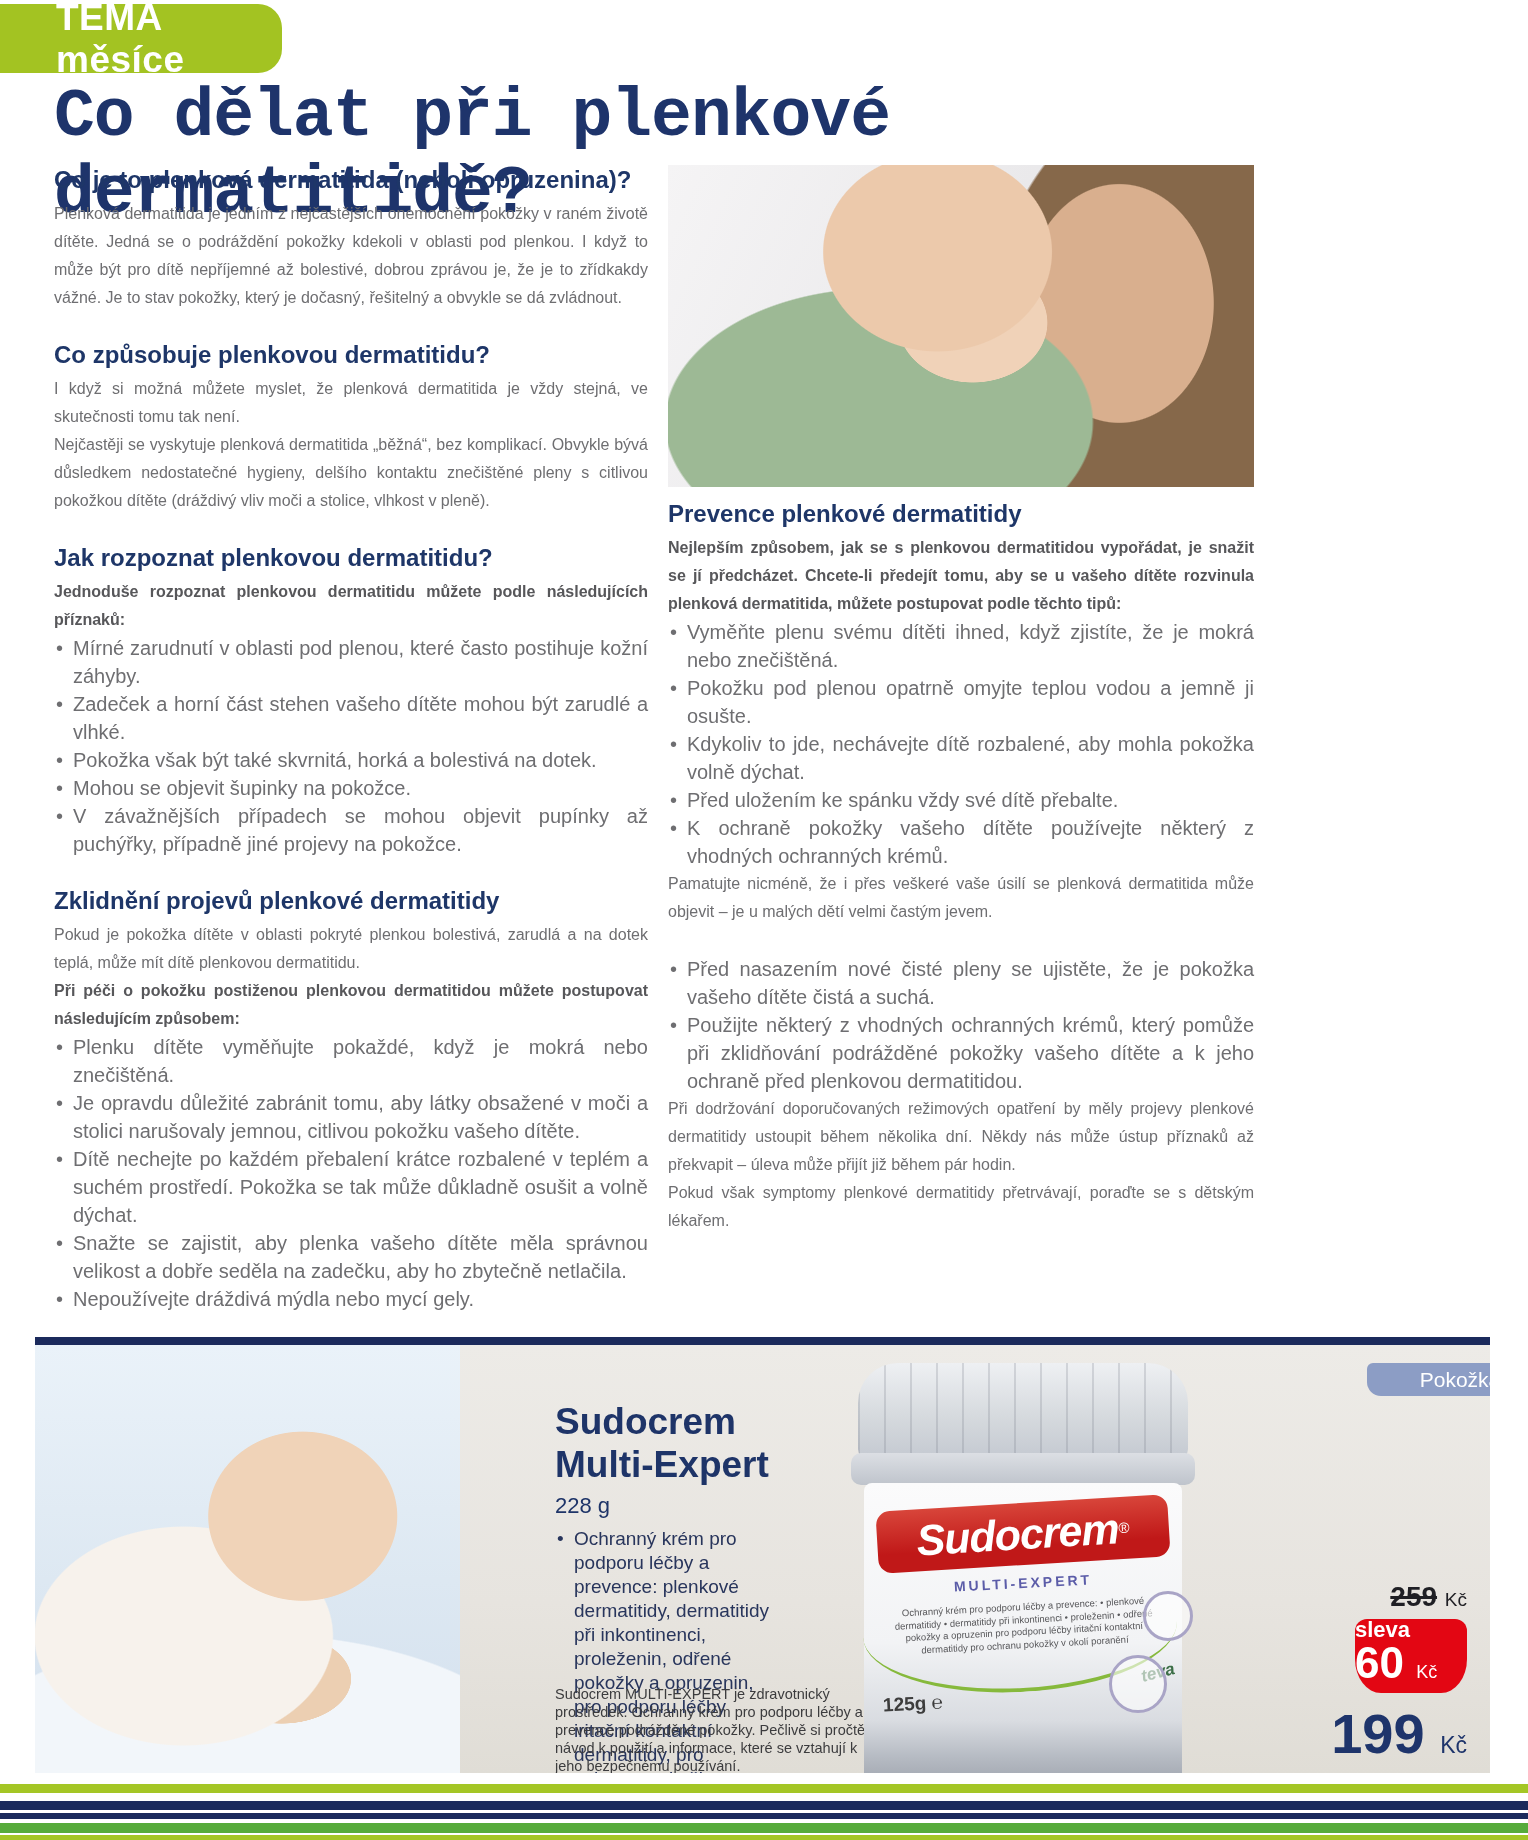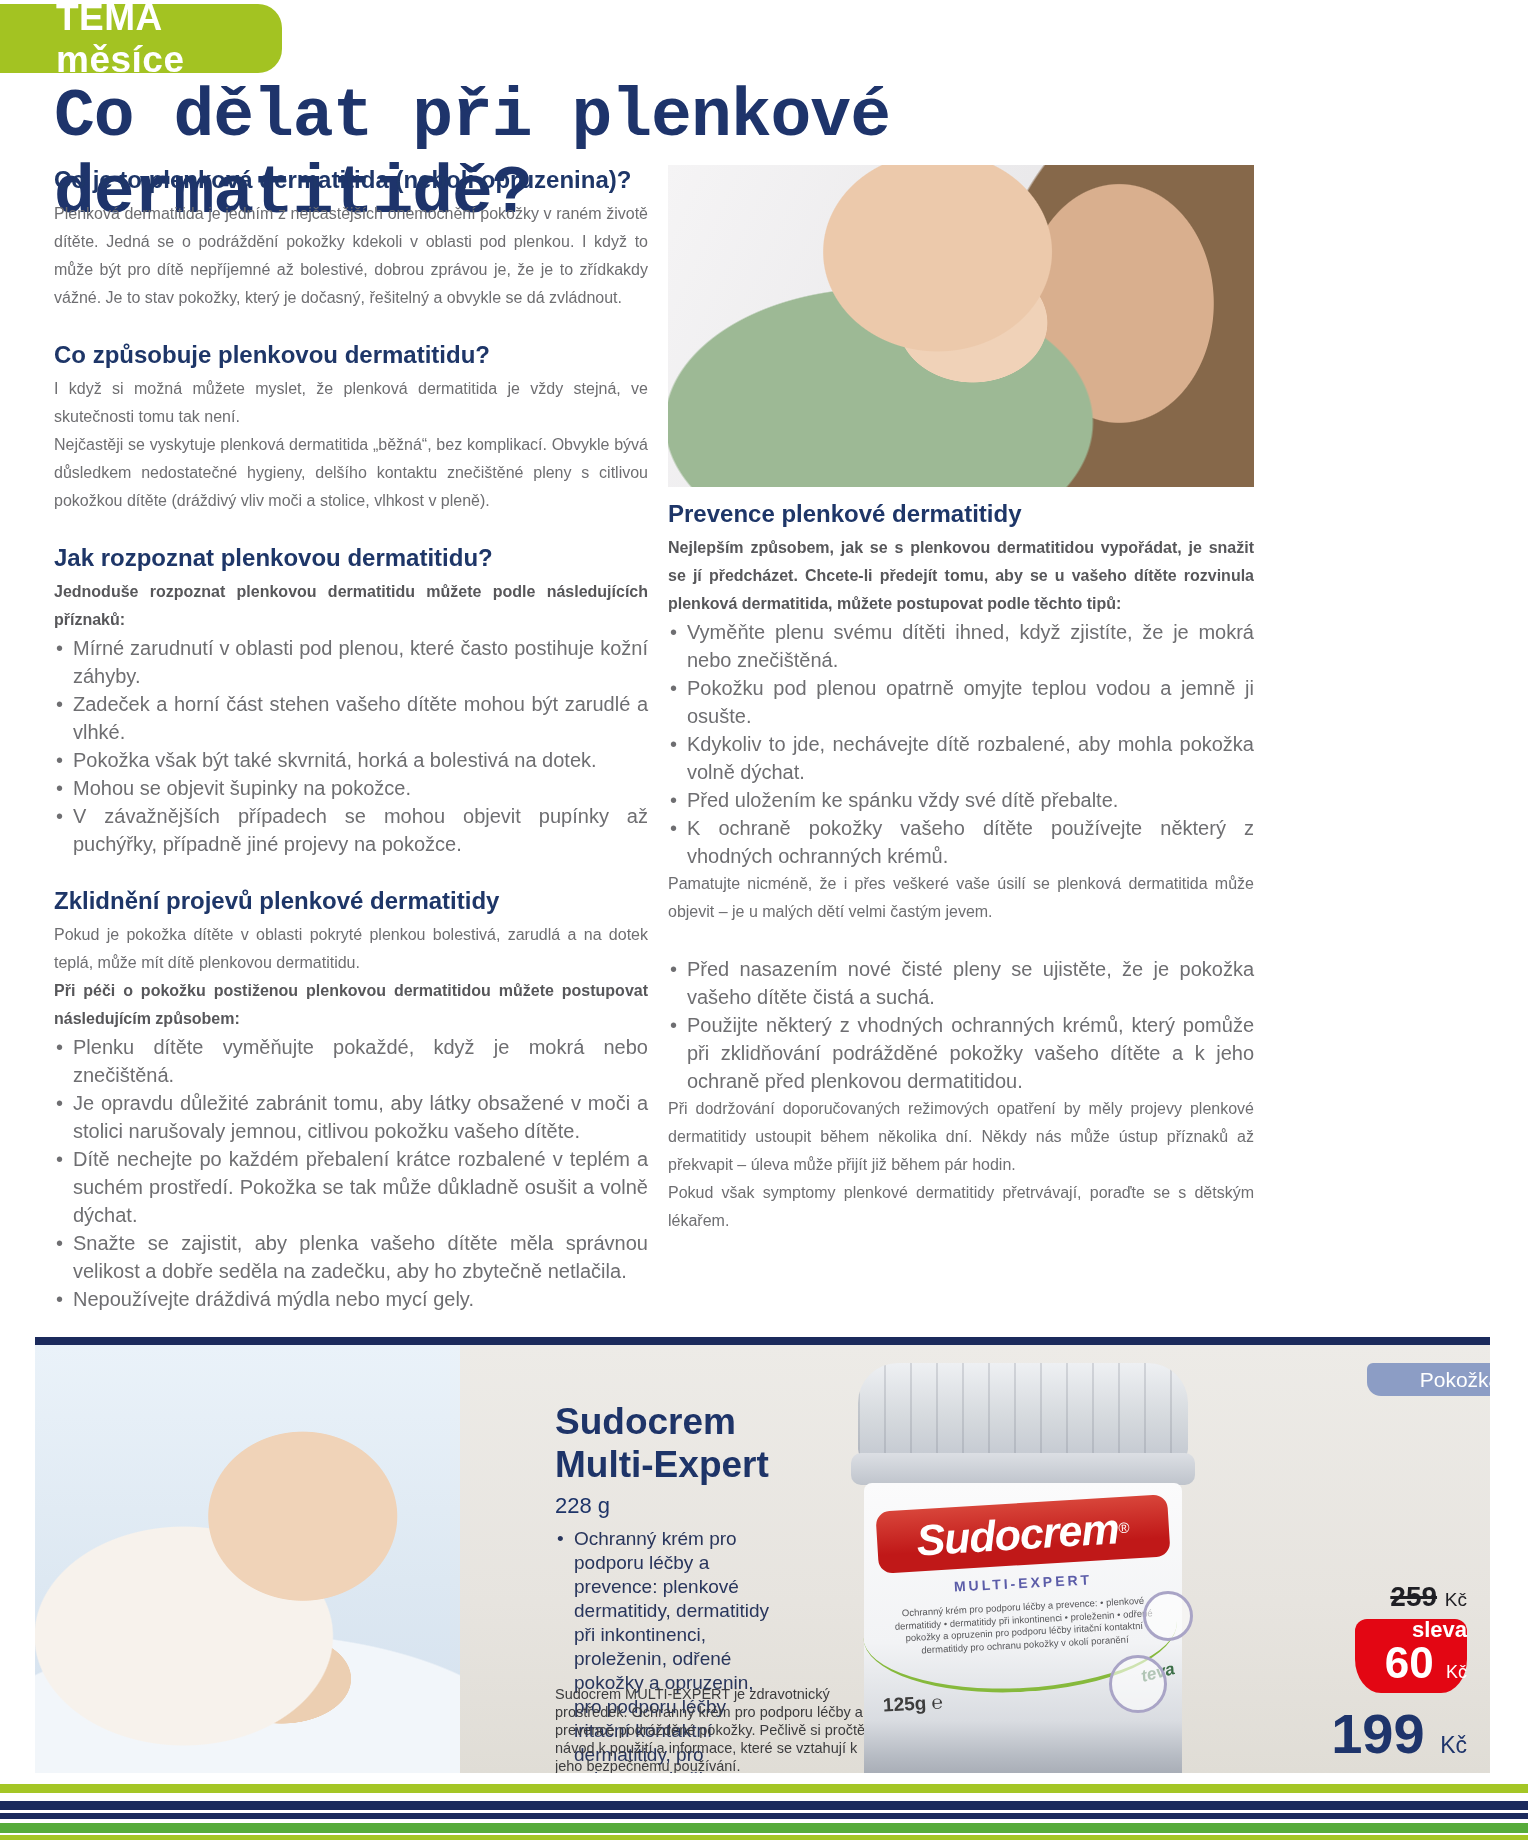--- a/index.html
+++ b/index.html
@@ -83,21 +83,21 @@
 
   
   .category-badge{position:absolute;left:1332px;top:18px;width:186px;height:33px;background:#8c9dc5;
     border-radius:6px 6px 14px 14px;display:flex;align-items:center;justify-content:center;
     color:#ffffff;font-size:21px;}
   .price-block{position:absolute;right:23px;top:236px;width:150px;text-align:right;}
   .old-price{font-size:28px;font-weight:700;color:#1f1f24;}
   .old-price .strike{text-decoration:line-through;text-decoration-thickness:3px;}
   .old-price .cur{font-size:19px;font-weight:400;}
   .discount-badge{margin:6px 0 13px auto;width:112px;height:74px;background:#e30613;
-    border-radius:12px 12px 26px 26px / 12px 12px 34px 34px;color:#fff;text-align:right;
+    border-radius:12px 12px 26px 26px / 12px 12px 34px 34px;color:#fff;text-align:left;
     display:flex;flex-direction:column;justify-content:center;}
   .discount-label{font-size:22px;font-weight:700;line-height:22px;}
   .discount-value{font-size:44px;font-weight:700;line-height:44px;}
   .discount-value .cur2{font-size:18px;font-weight:400;}
   .new-price{margin-top:2px;font-size:56px;font-weight:700;color:#1e346b;line-height:56px;}
   .new-price .cur3{font-size:23px;font-weight:400;}
 
   
   .stripe{position:absolute;left:0;width:1528px;}
   .s1{top:1784px;height:9px;background:#a4c625;}

